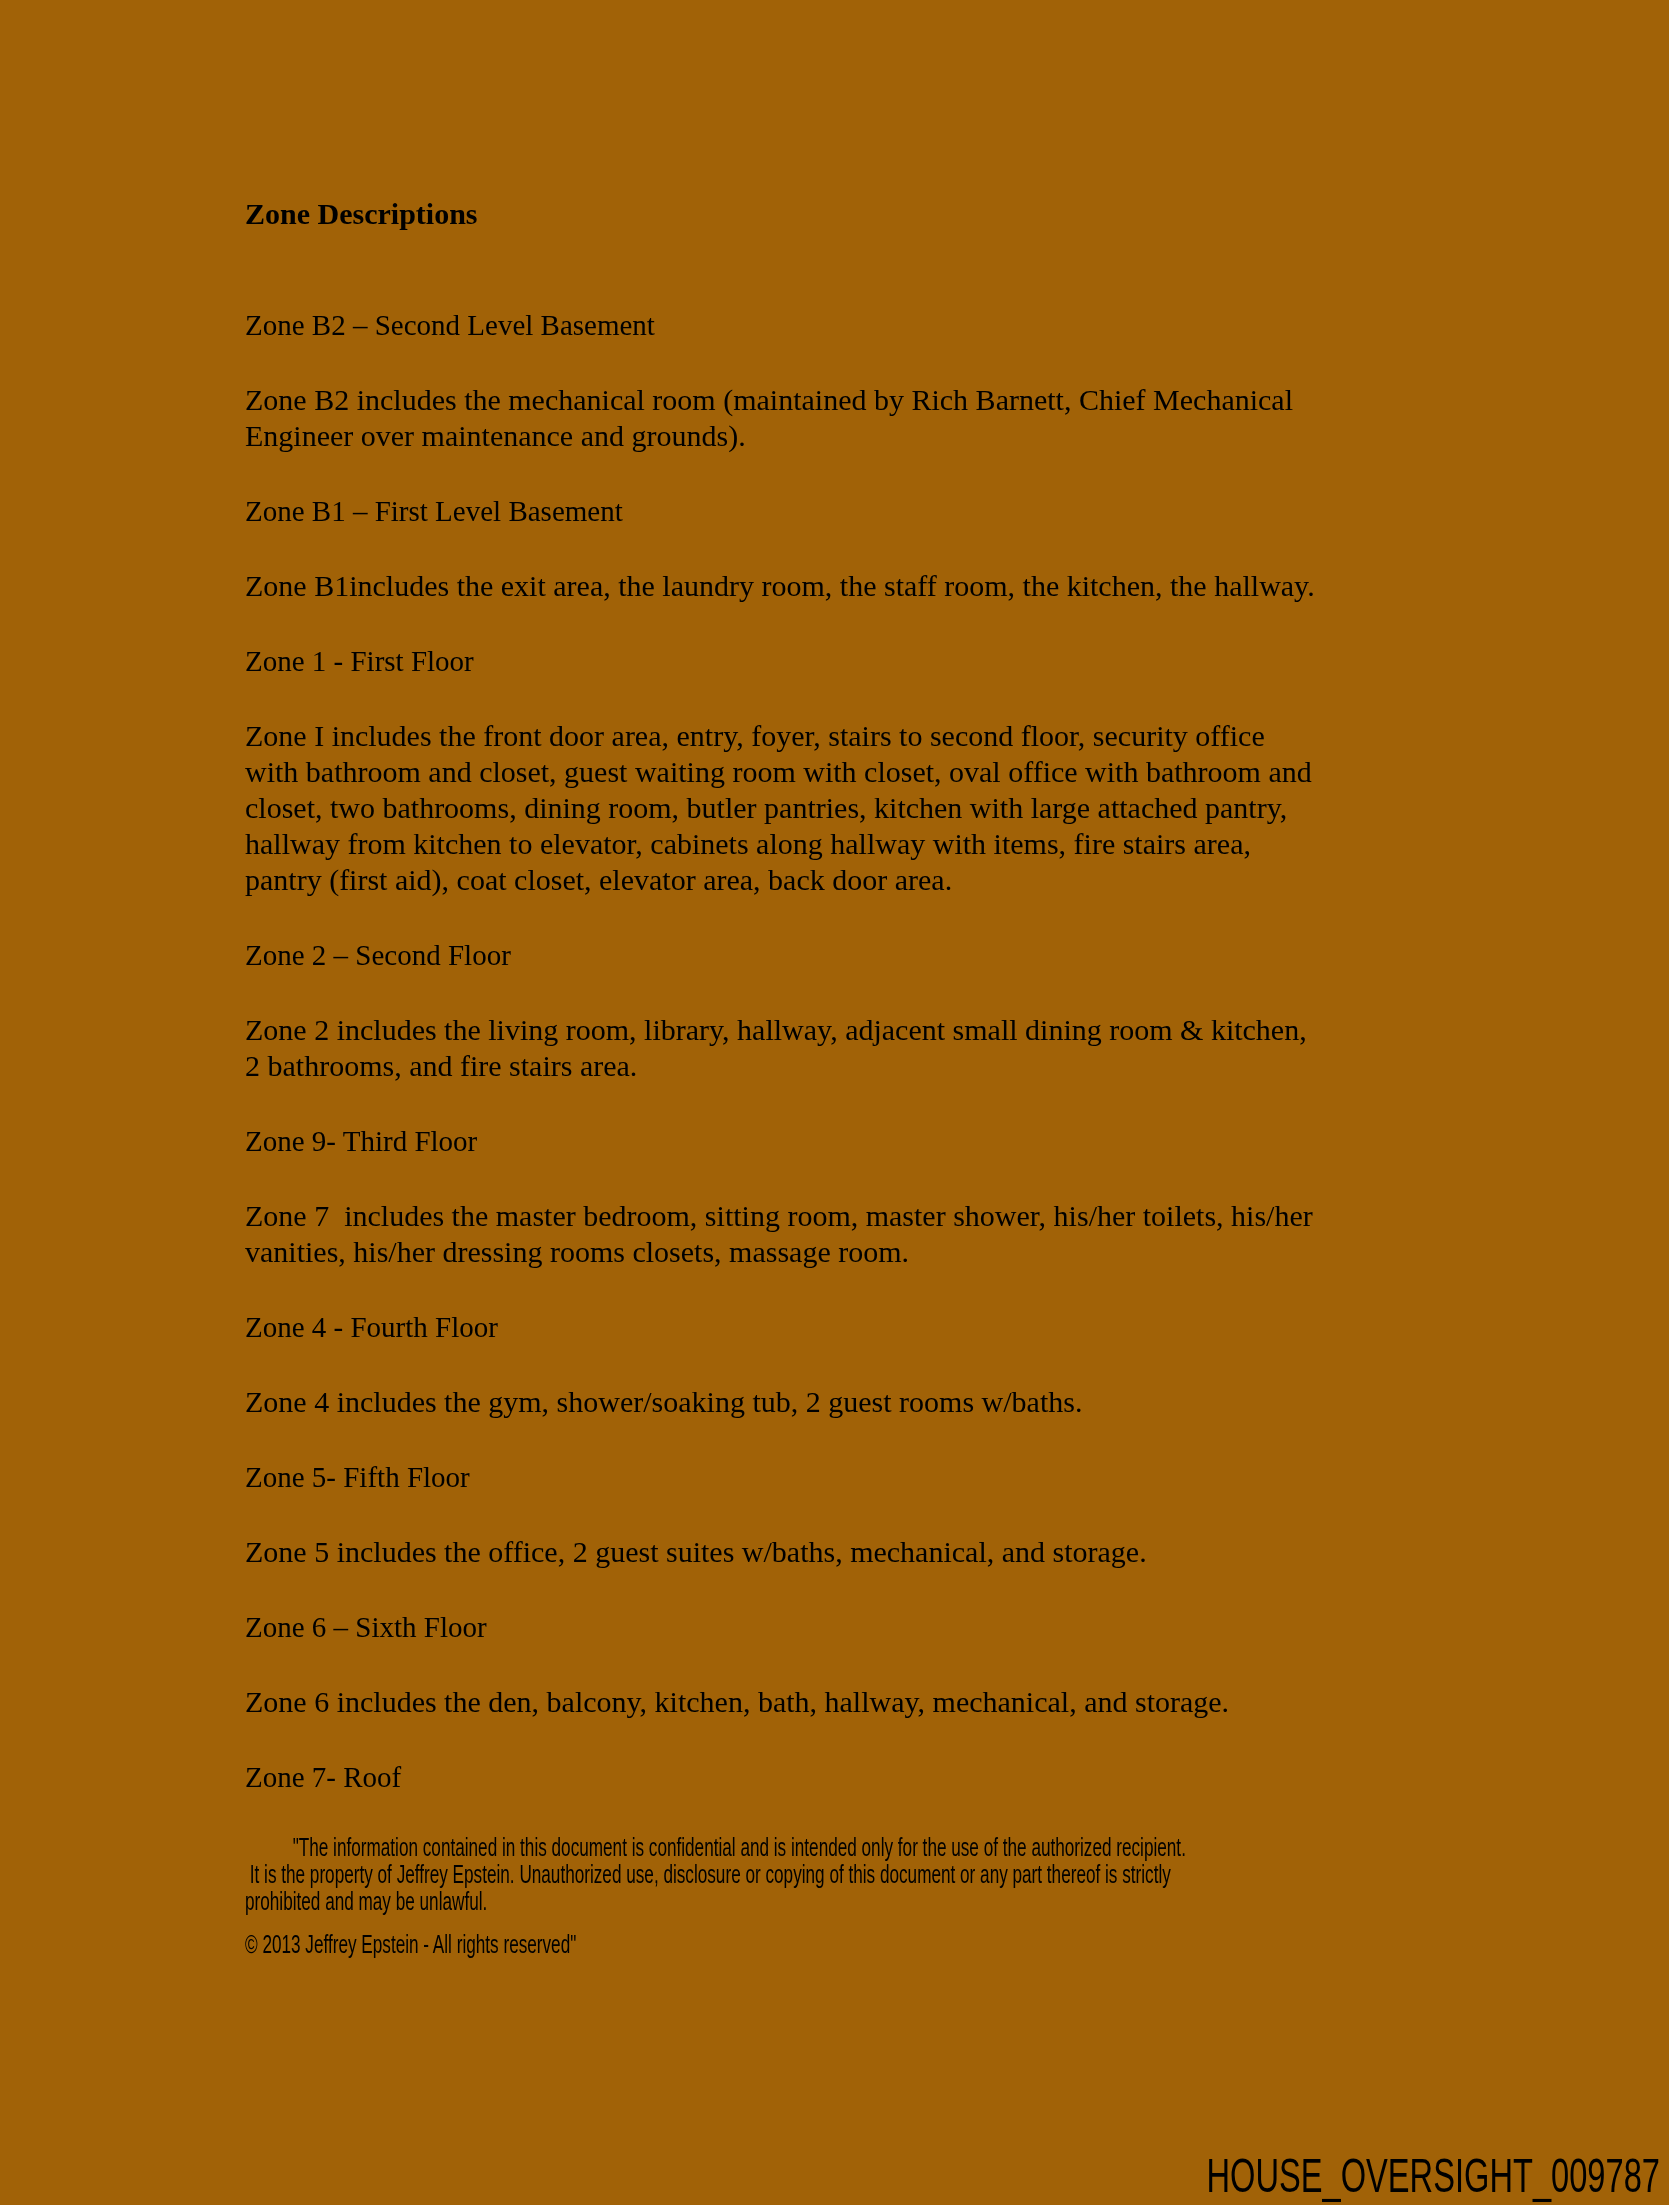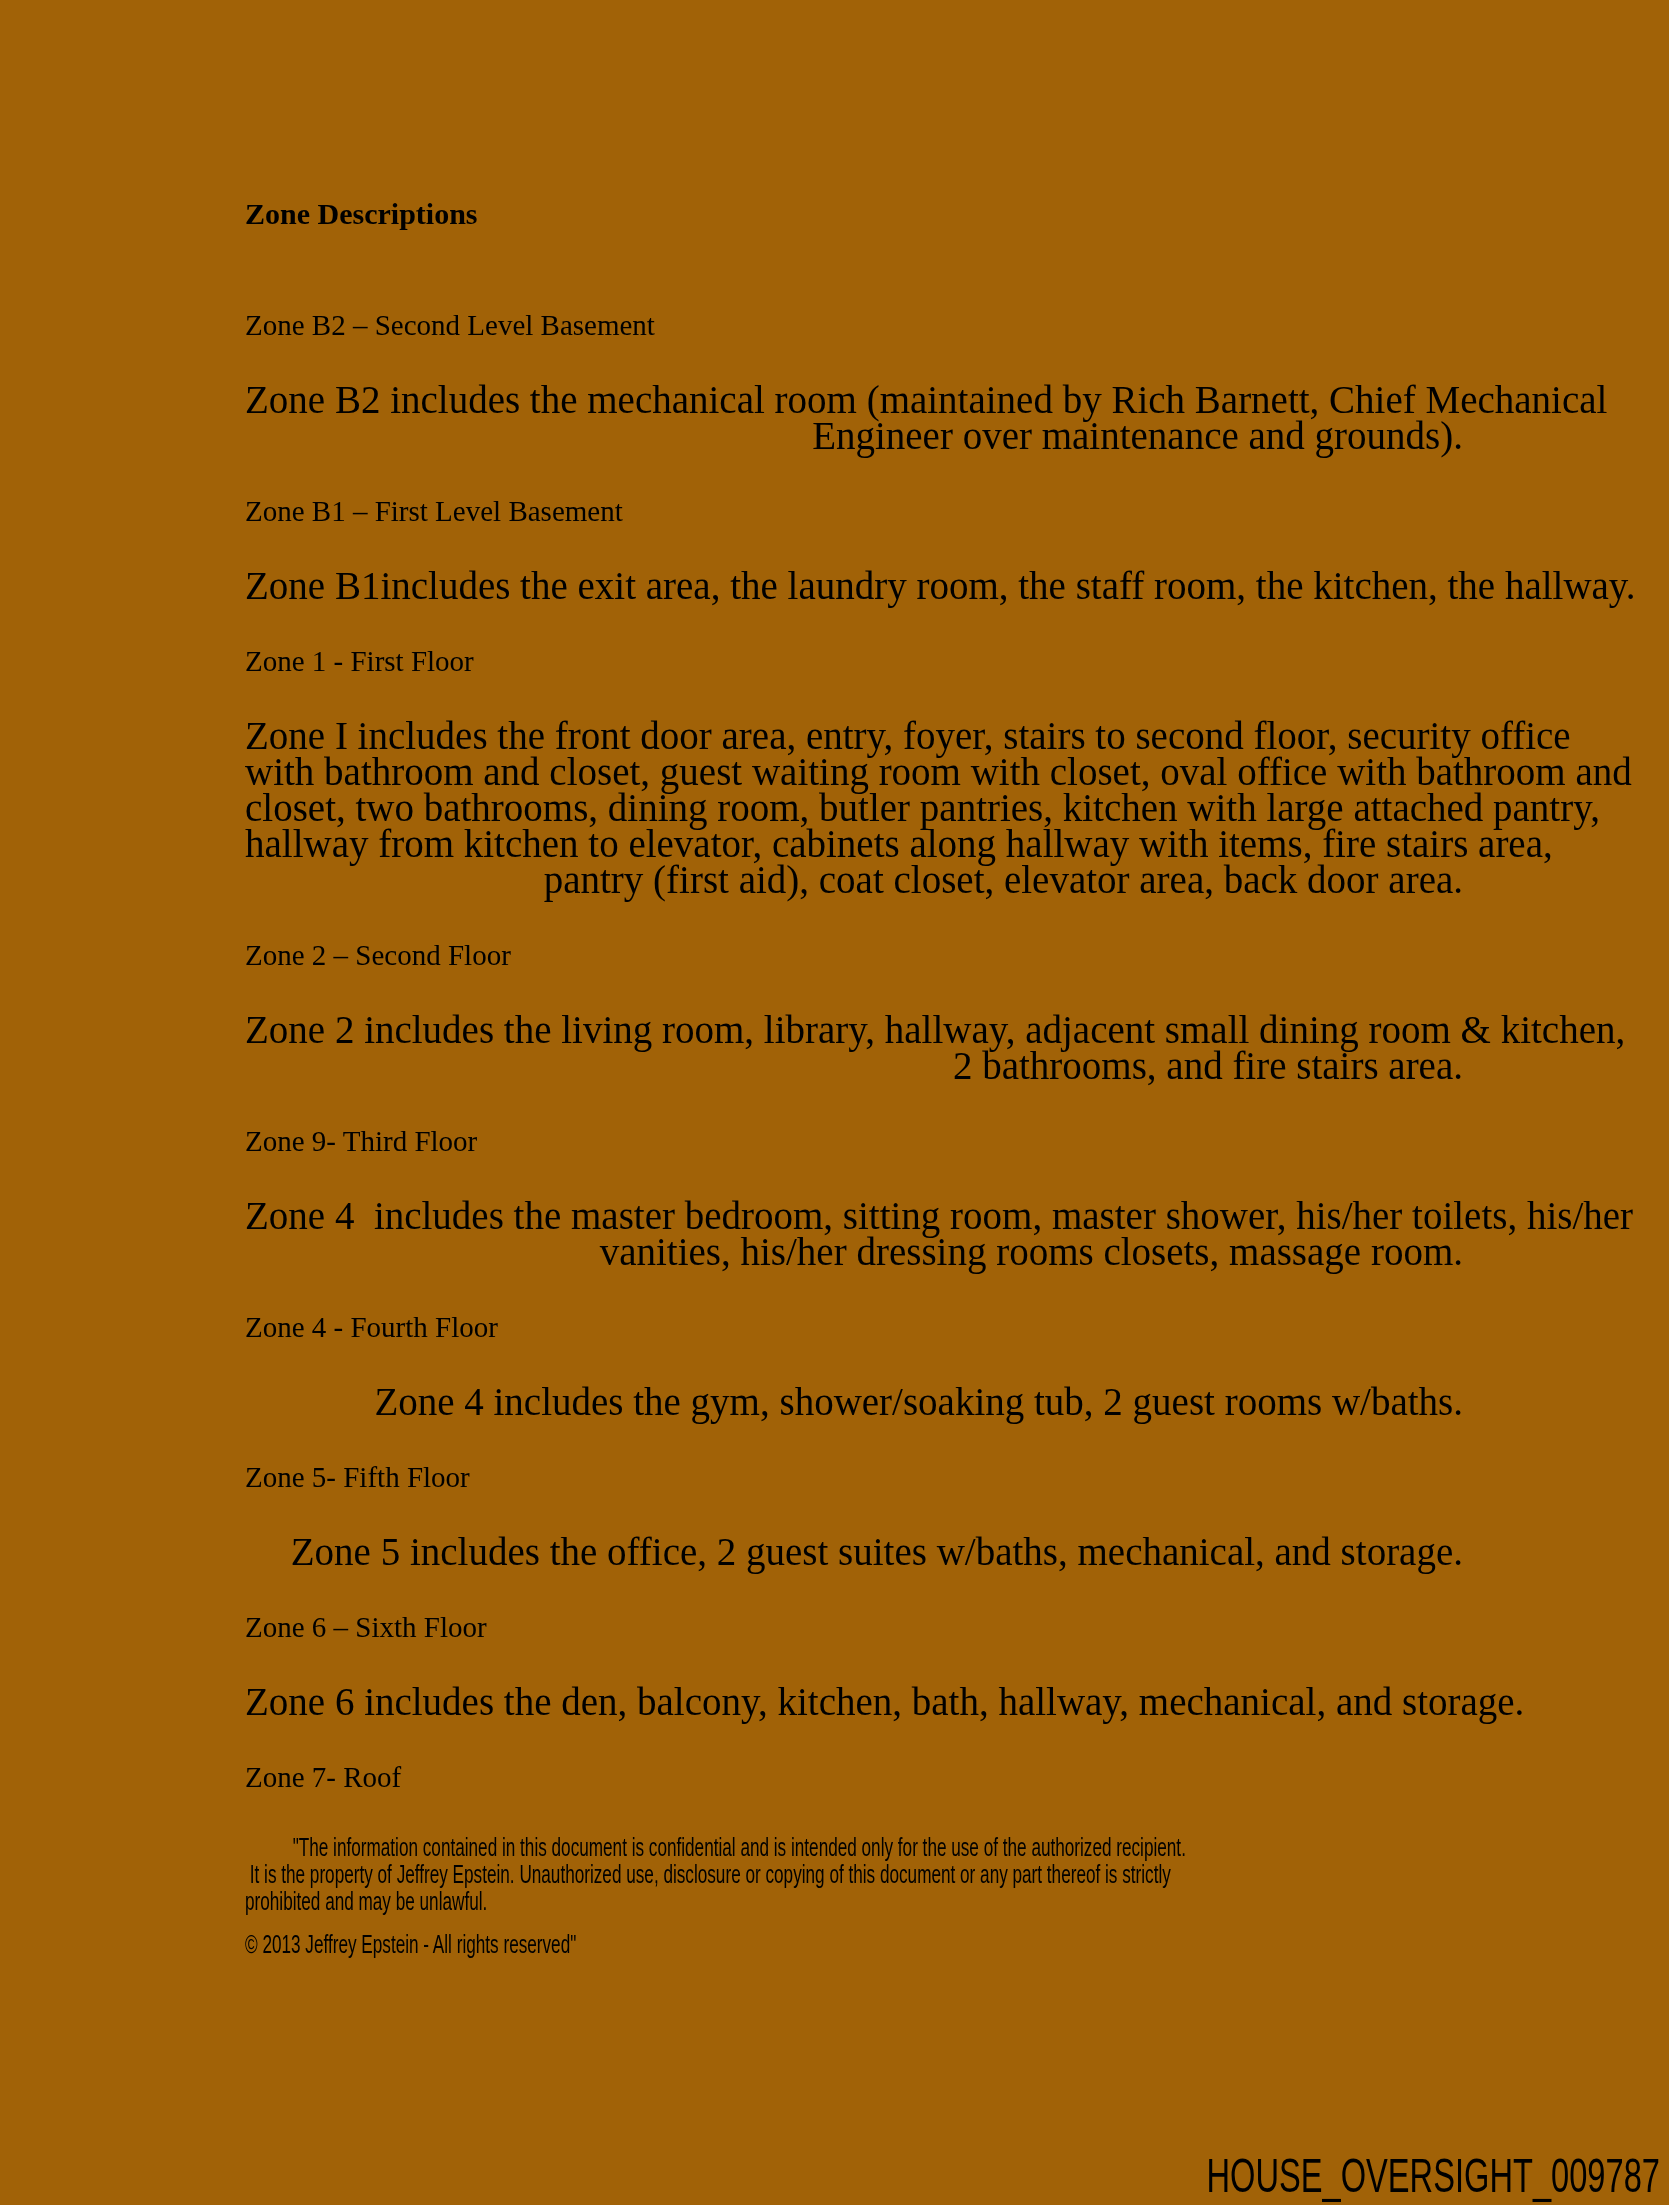--- a/index.html
+++ b/index.html
@@ -34,25 +34,24 @@
     font-family: "Liberation Serif", serif;
     font-weight: normal;
     font-size: 29px;
     line-height: 36px;
     margin: 0 0 39px 0;
     white-space: pre;
   }
   .zone-body {
     font-family: "Liberation Serif", serif;
     font-weight: normal;
-    font-size: 39px;
+    font-size: 30px;
     line-height: 36px;
     margin: 0 0 39px 0;
     white-space: pre;
-    text-align: right;
   }
   .footer-note {
     font-family: "Liberation Sans", sans-serif;
     font-size: 26px;
     line-height: 27px;
     margin: 17.7px 0 0 0;
     white-space: pre;
     transform: scaleX(0.66);
     transform-origin: left top;
   }
@@ -97,21 +96,21 @@
 with bathroom and closet, guest waiting room with closet, oval office with bathroom and
 closet, two bathrooms, dining room, butler pantries, kitchen with large attached pantry,
 hallway from kitchen to elevator, cabinets along hallway with items, fire stairs area,
 pantry (first aid), coat closet, elevator area, back door area.</p>
 
     <p class="zone-heading">Zone 2 – Second Floor</p>
     <p class="zone-body">Zone 2 includes the living room, library, hallway, adjacent small dining room &amp; kitchen,
 2 bathrooms, and fire stairs area.</p>
 
     <p class="zone-heading">Zone 9- Third Floor</p>
-    <p class="zone-body">Zone 4  includes the master bedroom, sitting room, master shower, his/her toilets, his/her
+    <p class="zone-body">Zone 7  includes the master bedroom, sitting room, master shower, his/her toilets, his/her
 vanities, his/her dressing rooms closets, massage room.</p>
 
     <p class="zone-heading">Zone 4 - Fourth Floor</p>
     <p class="zone-body">Zone 4 includes the gym, shower/soaking tub, 2 guest rooms w/baths.</p>
 
     <p class="zone-heading">Zone 5- Fifth Floor</p>
     <p class="zone-body">Zone 5 includes the office, 2 guest suites w/baths, mechanical, and storage.</p>
 
     <p class="zone-heading">Zone 6 – Sixth Floor</p>
     <p class="zone-body">Zone 6 includes the den, balcony, kitchen, bath, hallway, mechanical, and storage.</p>

